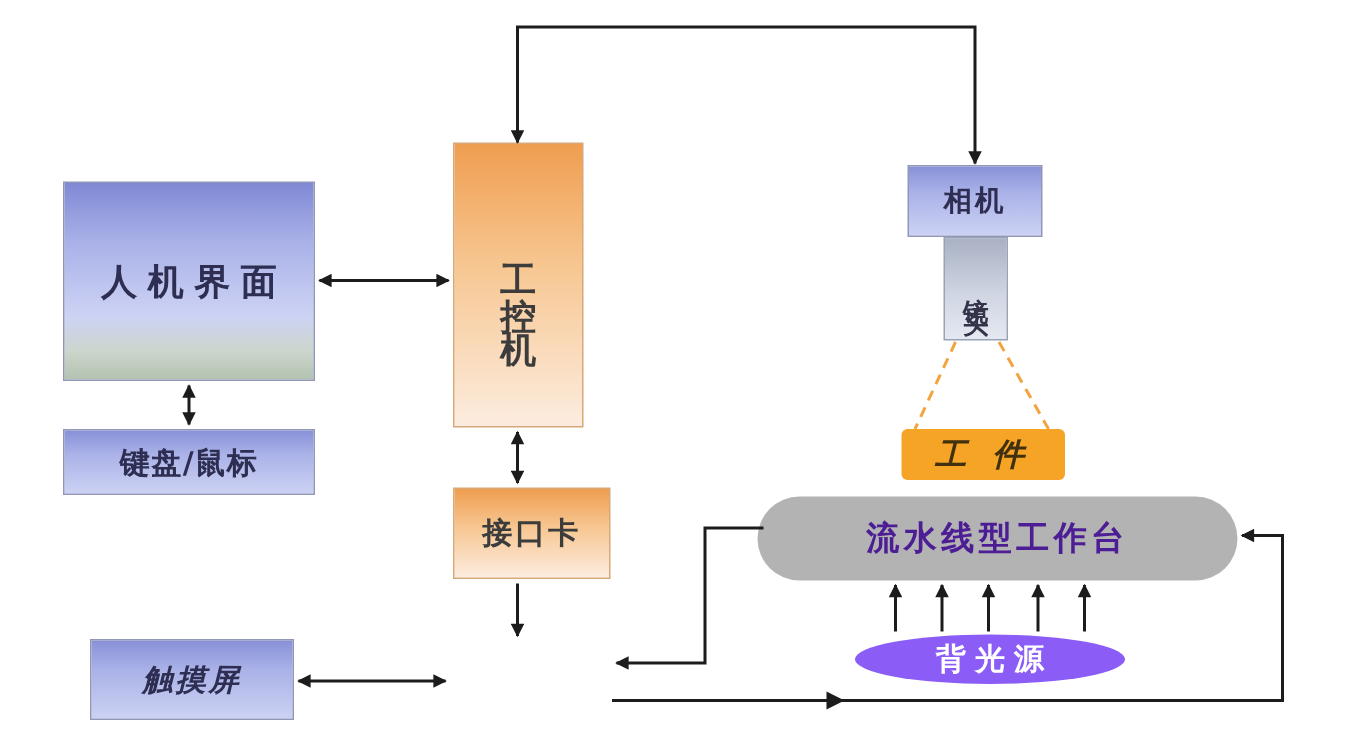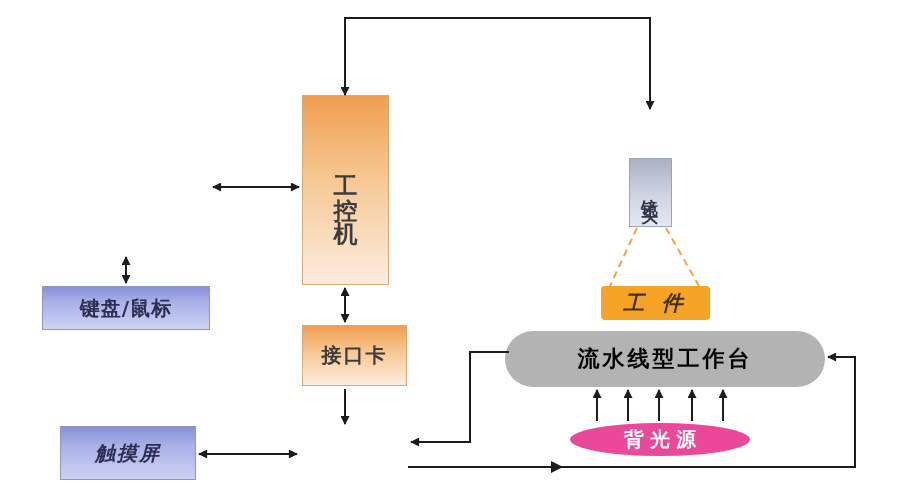--- a/index.html
+++ b/index.html
@@ -21,48 +21,54 @@
   }
   .orange {
     background:linear-gradient(180deg,#ef9e50 0%,#f7c894 45%,#fcecdf 100%);
     border:1px solid #d8a878; color:#3c3c3c;
   }
   .lens-grad {
     background:linear-gradient(180deg,#a9b1c3 0%,#cfd5e2 55%,#e4e8f1 100%);
     border:1px solid #9aa2b5; color:#33334a;
   }
   .workpiece { background:#f6a426; border-radius:4px; color:#40300e; }
-  .conveyor  { background:#b3b3b3; border-radius:28px; color:#000000; }
-  .backlight { background:#ec4899; border-radius:50%; color:#ffffff; }
+  .conveyor  { background:#b3b3b3; border-radius:28px; color:#4c1d95; }
+  .backlight { background:#8b5cf6; border-radius:50%; color:#ffffff; }
   .vtext { writing-mode:vertical-lr; text-orientation:upright; }
   svg.overlay { position:absolute; left:0; top:0; pointer-events:none; }
 </style>
 </head>
 <body>
 
 <div id="canvas">
 
+  <div class="box hmi-grad" style="left:42px;top:121px;width:168px;height:133px;font-size:24px;letter-spacing:7px;padding-left:7px;">
+    <span>人机界面</span>
+  </div>
 
   <div class="box blue" style="left:42px;top:286px;width:168px;height:44px;font-size:20px;letter-spacing:1px;">
     <span>键盘/鼠标</span>
   </div>
 
   <div class="box orange" style="left:302px;top:95px;width:87px;height:190px;font-size:24px;">
     <span class="vtext" style="letter-spacing:22px;">工控机</span>
   </div>
 
   <div class="box orange" style="left:302px;top:325px;width:105px;height:61px;font-size:20px;letter-spacing:2px;">
     <span>接口卡</span>
   </div>
 
 
   <div class="box blue" style="left:60px;top:426px;width:136px;height:54px;font-size:20px;letter-spacing:2px;font-style:italic;">
     <span>触摸屏</span>
   </div>
 
+  <div class="box blue" style="left:605px;top:110px;width:90px;height:48px;font-size:19px;letter-spacing:2px;">
+    <span>相机</span>
+  </div>
 
   <div class="box lens-grad" style="left:629px;top:158px;width:43px;height:69px;font-size:17px;">
     <span class="vtext" style="letter-spacing:8px;">镜头</span>
   </div>
 
   <div class="box workpiece" style="left:601px;top:286px;width:109px;height:34px;font-size:21px;letter-spacing:5px;font-style:italic;">
     <span>工 件</span>
   </div>
 
   <div class="box conveyor" style="left:505px;top:331px;width:320px;height:56px;font-size:22px;letter-spacing:3px;">

